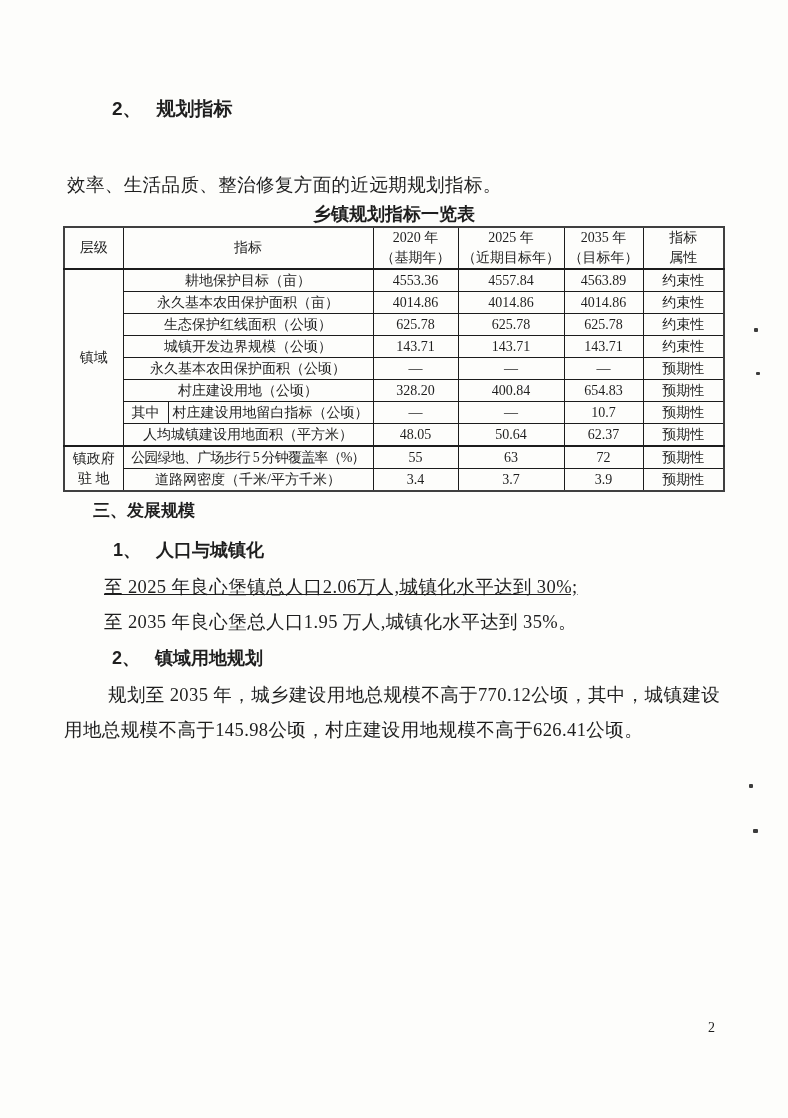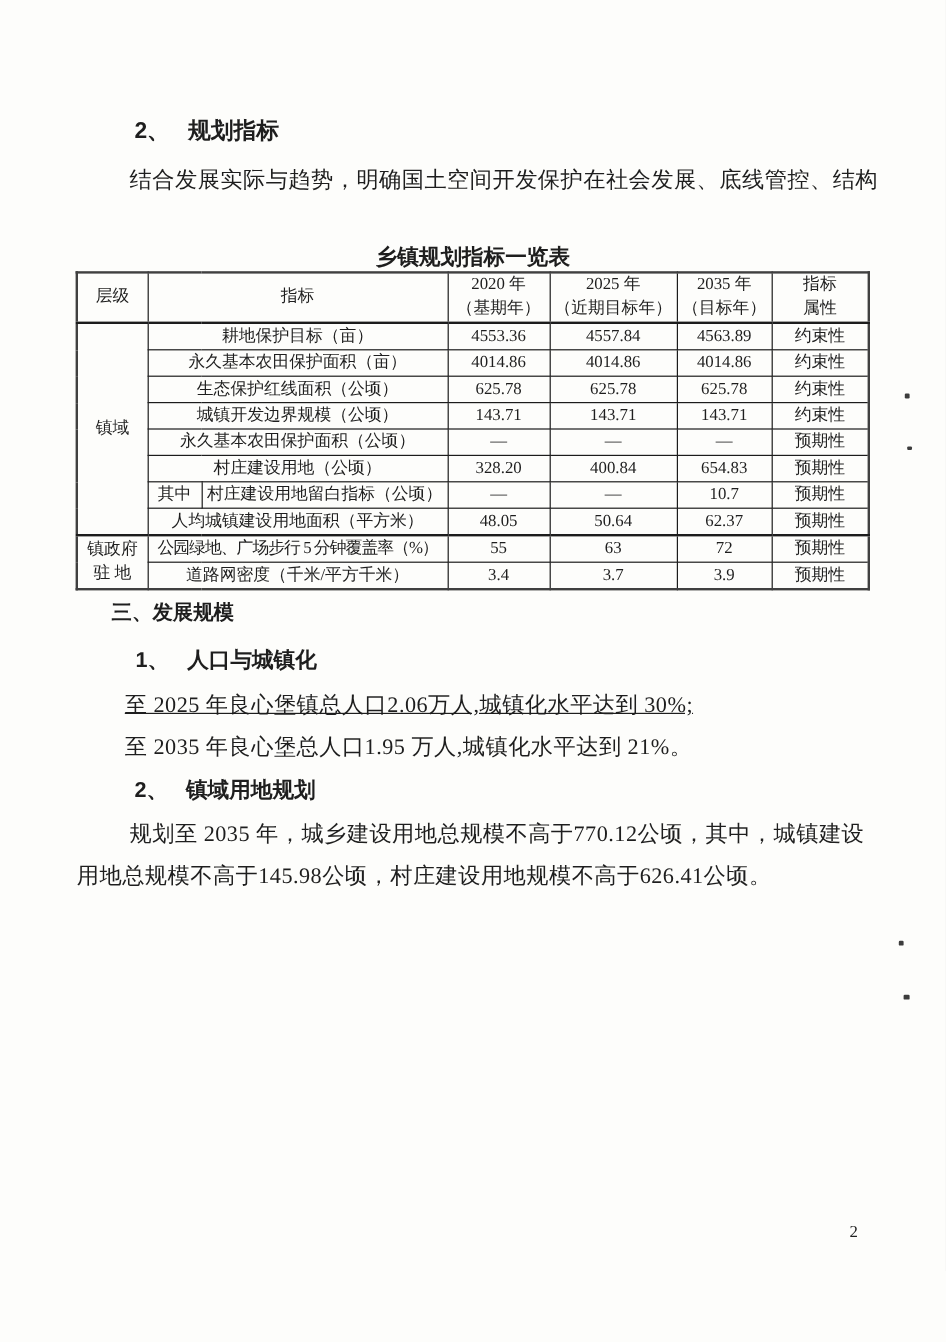--- a/index.html
+++ b/index.html
@@ -76,21 +76,21 @@
 </style>
 </head>
 <body>
 
 <div class="page">
 
   <div id="hd-plan" class="abs hd num-gap">
     <span>2、</span>
     <span>规划指标</span>
   </div>
-  <div id="para1-l1" class="abs body-line">结合发展实际与趋势，明确国土空间开发保护在社会发展、底线管控、结构</div>
+  <div id="para1-l2" class="abs body-line">效率、生活品质、整治修复方面的近远期规划指标。</div>
 
   <div id="tbl-title" class="abs hd">乡镇规划指标一览表</div>
 
   <div id="tbl-wrap" class="abs">
     <table>
       <colgroup>
         <col style="width:59px">
           <col style="width:45px">
           <col style="width:205px">
         <col style="width:85px">
@@ -205,21 +205,21 @@
     </table>
   </div>
 
   <div id="hd-dev" class="abs hd">三、发展规模</div>
 
   <div id="hd-sub1" class="abs hd num-gap">
     <span>1、</span>
     <span>人口与城镇化</span>
   </div>
   <div id="pop-l1" class="abs body-line">至 2025 年良心堡镇总人口2.06万人,城镇化水平达到 30%;</div>
-  <div id="pop-l2" class="abs body-line">至 2035 年良心堡总人口1.95 万人,城镇化水平达到 21%。</div>
+  <div id="pop-l2" class="abs body-line">至 2035 年良心堡总人口1.95 万人,城镇化水平达到 35%。</div>
 
   <div id="hd-sub2" class="abs hd num-gap">
     <span>2、</span>
     <span>镇域用地规划</span>
   </div>
   <div id="para2-l1" class="abs body-line">规划至 2035 年，城乡建设用地总规模不高于770.12公顷，其中，城镇建设</div>
   <div id="para2-l2" class="abs body-line">用地总规模不高于145.98公顷，村庄建设用地规模不高于626.41公顷。</div>
 
   <div id="page-num" class="abs">2</div>
 

